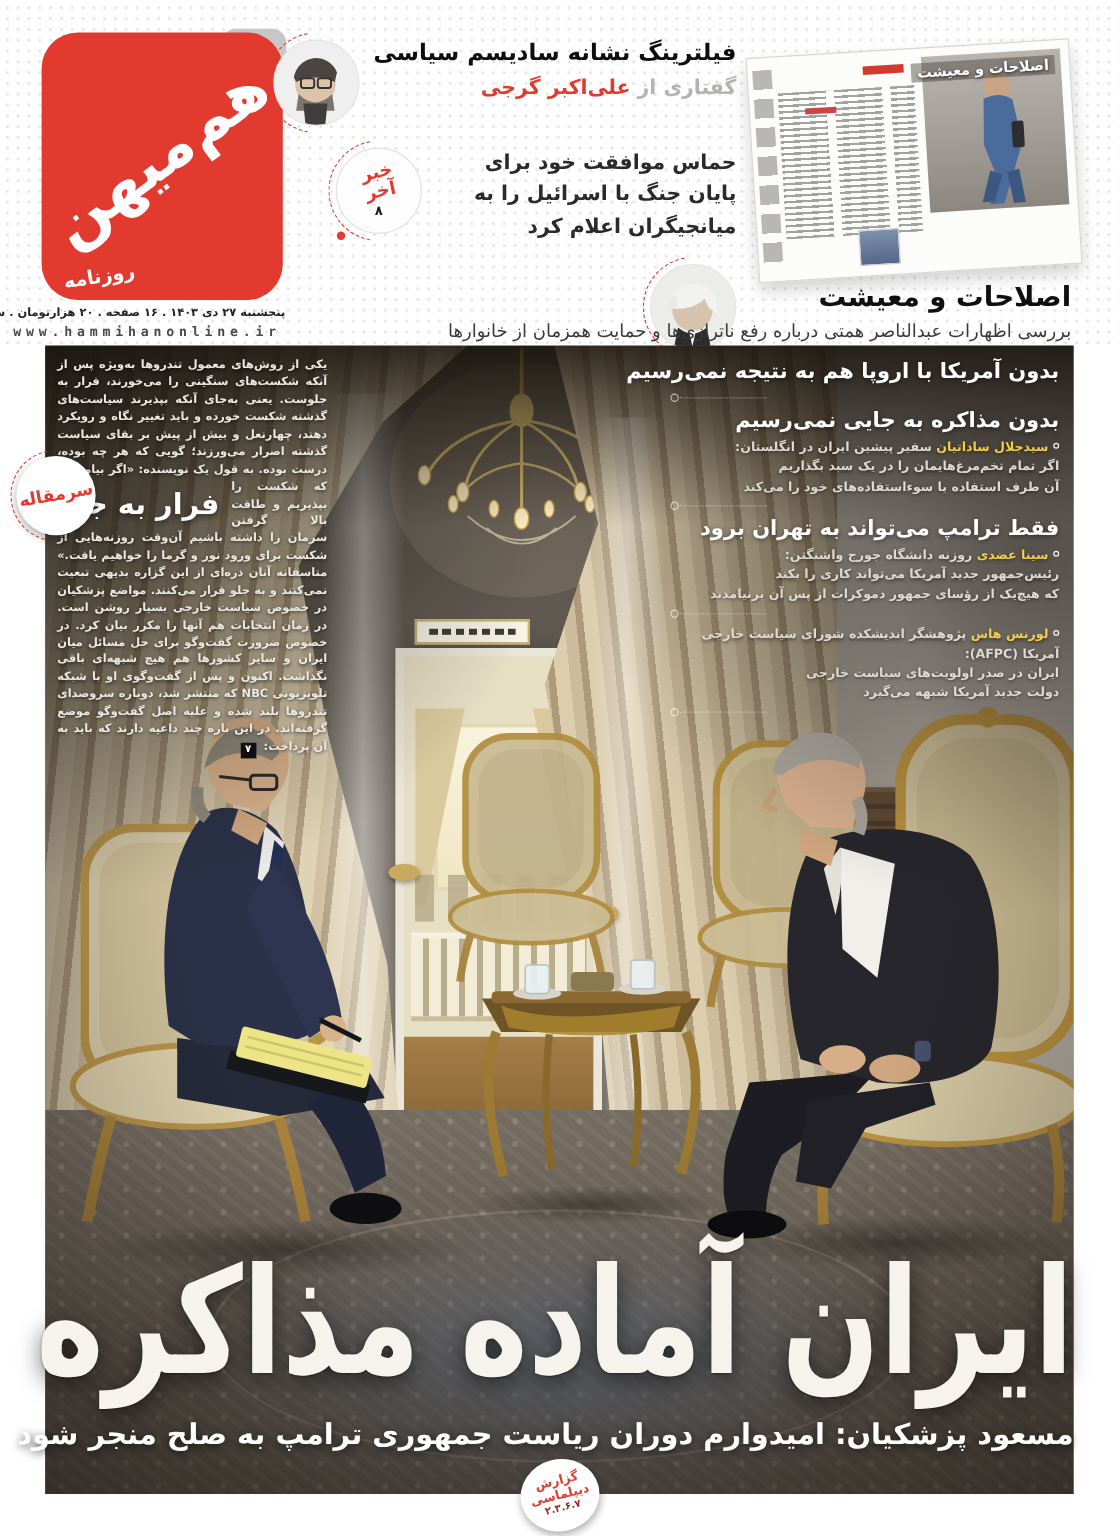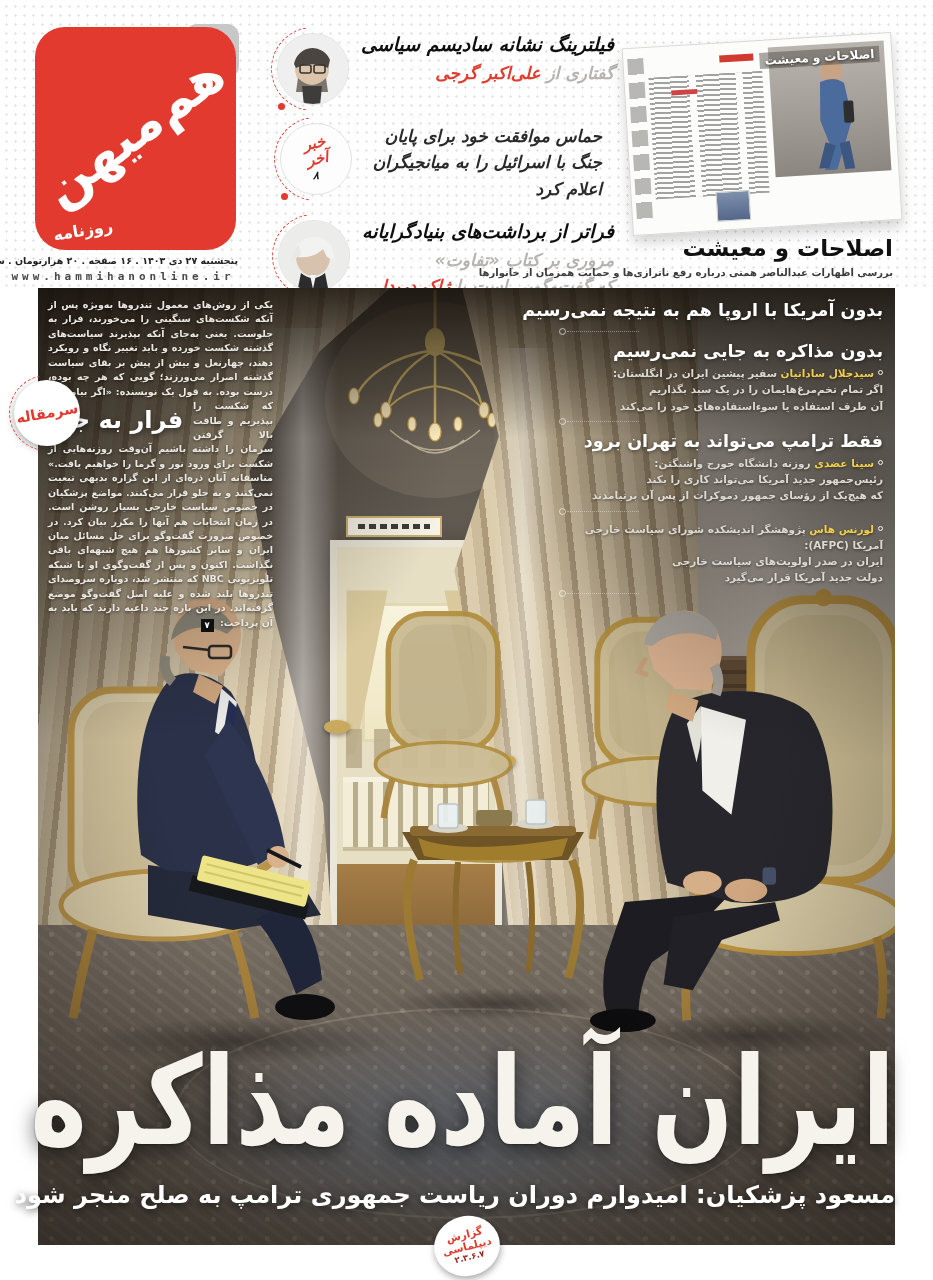--- a/index.html
+++ b/index.html
@@ -16,27 +16,27 @@
   .logo-body { position:absolute; inset:0; background:#e23a2e; border-radius:30px; overflow:hidden; }
   .logo-word { position:absolute; inset:0; display:flex; align-items:center; justify-content:center;
     transform:rotate(-37deg) translate(3px,-8px); font-size:52px; font-weight:bold; color:#fff; white-space:nowrap; }
   .logo-type { position:absolute; bottom:10px; left:18px; color:#fff; font-size:16px; font-weight:bold; transform:rotate(-9deg); }
   .dateline { position:absolute; left:8px; top:255px; width:230px; text-align:center;
     font-size:9.5px; font-weight:bold; color:#222; white-space:nowrap; }
   .site-url { position:absolute; left:8px; top:270px; width:230px; text-align:center;
     font-family:"DejaVu Sans Mono", monospace; font-size:11px; font-weight:bold; color:#4a4a4a; letter-spacing:4px; direction:ltr; }
 
   
-  .teasers { position:absolute; left:280px; top:33px; width:334px;font-style:italic; }
+  .teasers { position:absolute; left:280px; top:33px; width:334px; }
   .teaser { display:flex; flex-direction:row; gap:12px; margin-bottom:18px; }
   .t-text { flex:1; text-align:right; }
   .t-title { font-size:19px; font-weight:bold; color:#0e0e0e; margin-bottom:5px; white-space:nowrap; }
   .t-sub { font-size:17px; font-weight:bold; color:#b5b3b1; line-height:1.55; }
   .t-sub .red { color:#e23a2e; }
-  .t-sub.dark { color:#2a2a2a; width:238px; margin-right:12px; }
+  .t-sub.dark { color:#2a2a2a; width:238px; margin-right:0; }
   .t-circle { position:relative; flex:0 0 72px; width:72px; height:72px; }
   .t-photo { position:absolute; inset:0; border-radius:50%; overflow:hidden; background:#f3f3f3; border:1px solid #e2e2e0; }
   .t-arc { position:absolute; inset:-6px; border:1.6px dashed #e23a2e; border-radius:50%;
     clip-path:polygon(0 0, 42% 0, 42% 100%, 0 100%); }
   .t-dot { position:absolute; left:1px; bottom:-5px; width:7px; height:7px; background:#e23a2e; border-radius:50%; }
   .t-badge { position:absolute; inset:0; border-radius:50%; background:#fdfdfd; border:1px solid #e2e2e0;
     display:flex; flex-direction:column; align-items:center; justify-content:center; }
   .t-badge .b-word { color:#e23a2e; font-weight:bold; font-size:15px; line-height:1.05; width:44px; text-align:center;
     transform:rotate(-12deg); }
   .t-badge .b-page { color:#1a1a1a; font-size:11px; font-weight:bold; margin-top:1px; }
@@ -51,21 +51,21 @@
   .pt-cols { position:absolute; right:130px; left:24px; top:30px; bottom:34px;
     background:
       repeating-linear-gradient(90deg, transparent 0 40px, #fcfcfa 40px 47px),
       repeating-linear-gradient(180deg, #a2a2a0 0 2px, transparent 2px 5px); }
   .pt-side { position:absolute; left:4px; top:10px; bottom:10px; width:16px;
     background:repeating-linear-gradient(180deg, #b9b7b3 0 16px, transparent 16px 24px); }
   .pt-redmark { position:absolute; right:138px; top:12px; width:34px; height:7px; background:#d23a2e; }
   .pt-redmark2 { position:absolute; right:196px; top:44px; width:26px; height:5px; background:#c44; }
   .pt-portrait { position:absolute; right:150px; bottom:8px; width:34px; height:30px; background:linear-gradient(#7d90ad,#55678a); border:1px solid #cfcfcb; }
   .promo-title { position:absolute; right:40px; top:235px; font-size:23px; font-weight:bold; color:#101010; }
-  .promo-sub { position:absolute; right:40px; top:267px; font-size:10px; font-weight:bold; color:#3a3a3a; white-space:nowrap; }
+  .promo-sub { position:absolute; right:40px; top:267px; font-size:15px; font-weight:normal; color:#3a3a3a; white-space:nowrap; }
 
   
   .photo { position:absolute; left:38px; top:288px; width:857px; height:957px; }
   .scene { position:absolute; inset:0; overflow:hidden; background:linear-gradient(180deg,#4c463f 0%,#6b635a 34%,#7a7168 55%,#6e655c 75%,#5f574e 100%); }
   .wall-right { position:absolute; left:610px; right:0; top:0; height:700px;
     background:linear-gradient(90deg,#8e8880 0%, #a8a29a 45%, #b3ada5 100%); }
   .cabinet { position:absolute; left:648px; top:368px; width:148px; height:116px; border-radius:4px;
     background:repeating-linear-gradient(180deg,#5e4933 0 10px,#49392a 10px 14px); border:4px solid #6d5740; box-shadow:0 6px 10px rgba(0,0,0,.3); }
   .doorway { position:absolute; left:292px; top:252px; width:172px; height:448px; border:7px solid #e9e5d7; background:#e7dfc4; overflow:hidden; box-shadow:0 0 24px rgba(0,0,0,.25); }
   .door-window { position:absolute; left:16%; right:16%; top:13%; height:32%; background:linear-gradient(#f8f3dd,#efe6c2);
@@ -195,25 +195,20 @@
           <span class="t-arc"></span>
           <span class="t-dot"></span>
           <div class="t-badge">
             <span class="b-word">خبر آخر</span>
             <span class="b-page">۸</span>
           </div>
         </div>
       </div>
 
       <div class="teaser">
-        <div class="t-text">
-          <div class="t-title">فراتر از برداشت‌های بنیادگرایانه</div>
-          <div class="t-sub">مروری بر کتاب «تفاوت»</div>
-          <div class="t-sub"><span>که گفت‌وگویی است با </span><b class="red">ژاک دریدا</b><span> درباره اسلام</span></div>
-        </div>
         <div class="t-circle">
           <span class="t-arc"></span>
           <span class="t-dot"></span>
           <div class="t-photo">
             <svg viewBox="0 0 72 72" width="72" height="72">
               <rect width="72" height="72" fill="#ececea"></rect>
               <ellipse cx="36" cy="36" rx="17" ry="19" fill="#d6c2ad"></ellipse>
               <path d="M17 34 a20 18 0 0 1 38 -8 l3 14 -8 -4 -4 -8 a26 20 0 0 1 -26 8 z" fill="#f2f2f0"></path>
               <path d="M14 40 q4 -14 8 -16 l2 10 z" fill="#e8e8e6"></path>
               <path d="M24 52 q12 10 24 0 l4 20 h-32 z" fill="#2c2c2e"></path>
@@ -398,21 +393,21 @@
         <div class="ph-sub">
           <span class="ph-ring"></span><b class="ph-speaker">سینا عضدی </b><span>روزنه دانشگاه جورج واشنگتن:</span><br>
           <span>رئیس‌جمهور جدید آمریکا می‌تواند کاری را بکند</span><br>
           <span>که هیچ‌یک از رؤسای جمهور دموکرات از پس آن برنیامدند</span>
         </div>
       </div>
       <div class="ph-item">
         <div class="ph-sub">
           <span class="ph-ring"></span><b class="ph-speaker">لورنس هاس </b><span>پژوهشگر اندیشکده شورای سیاست خارجی آمریکا (AFPC):</span><br>
           <span>ایران در صدر اولویت‌های سیاست خارجی</span><br>
-          <span>دولت جدید آمریکا قرار می‌گیرد</span>
+          <span>دولت جدید آمریکا شبهه می‌گیرد</span>
         </div>
       </div>
     </div>
 
     <div class="editorial">
       <div class="ed-badge">
         <span class="t-arc"></span>
         <b>سرمقاله</b>
       </div>
       <div class="ed-text">

